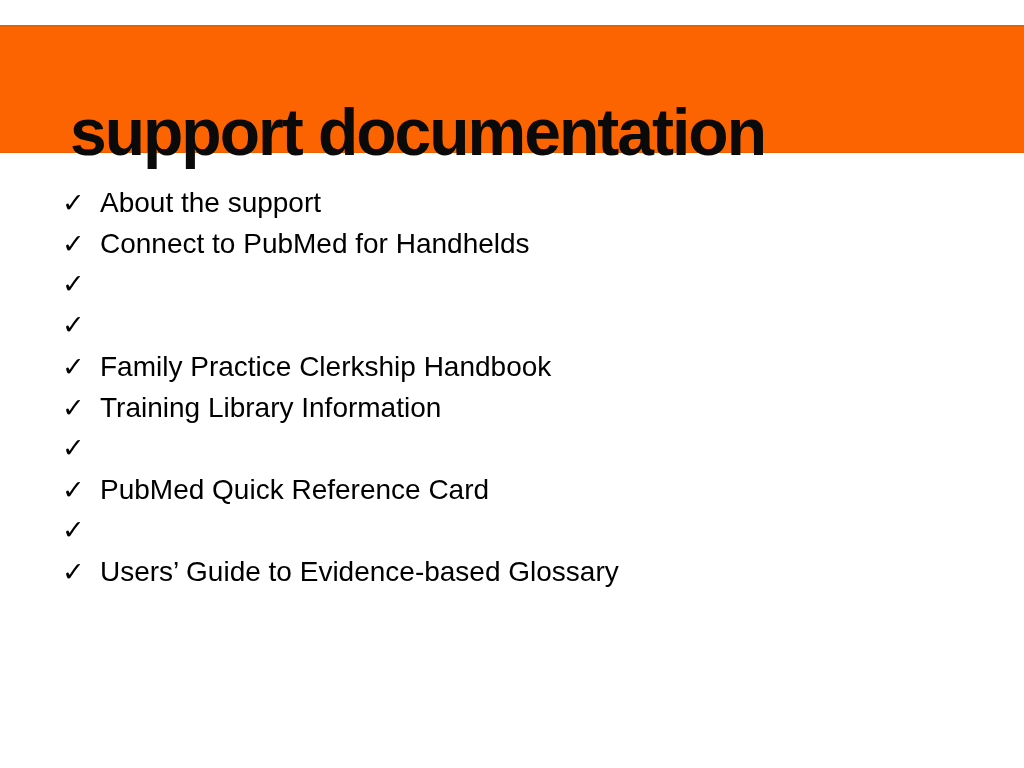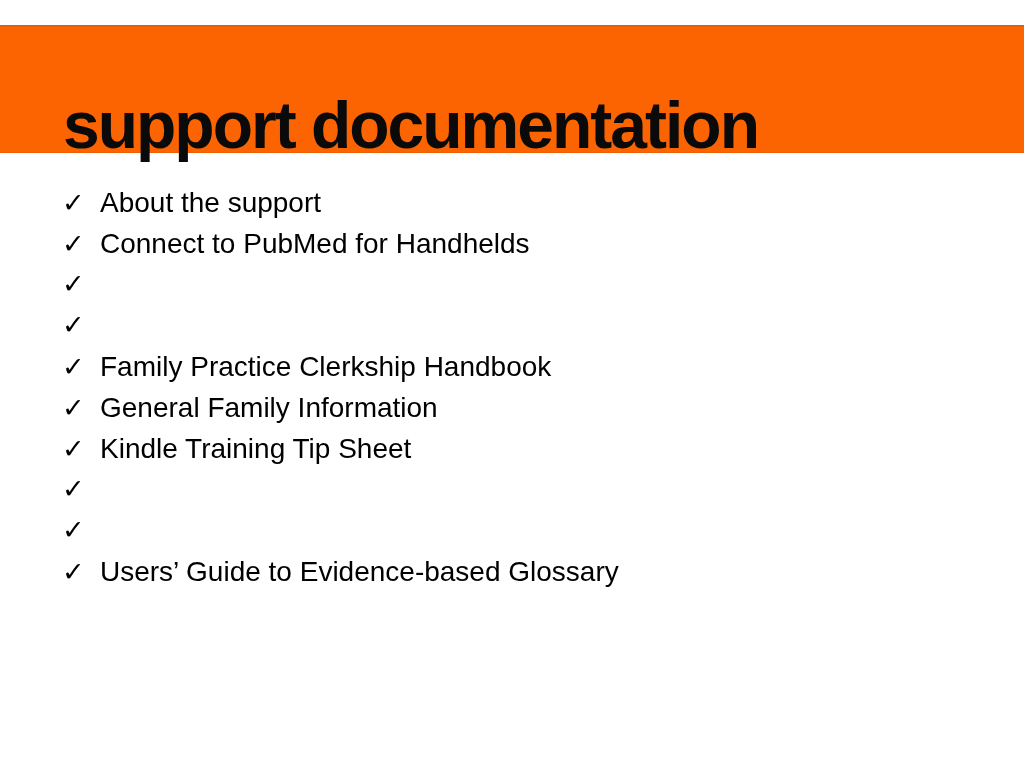--- a/index.html
+++ b/index.html
@@ -23,21 +23,21 @@
     height: 128px;
     background: #fb6400;
     border-top: 2px solid #e55f00;
     border-bottom: 1px solid #ef5f00;
     box-sizing: border-box;
   }
   .title-text {
     position: absolute;
     left: 62px;
     top: 64px;
-    margin: 1px;
+    margin: 8px;
     font-size: 66px;
     line-height: 66px;
     font-weight: bold;
     letter-spacing: -2px;
     color: #0a0a0a;
     white-space: nowrap;
   }
   .checklist {
     position: absolute;
     left: 0;
@@ -86,28 +86,28 @@
     </li>
     <li>
       <span class="check">✓</span>
     </li>
     <li>
       <span class="check">✓</span>
       <span>Family Practice Clerkship Handbook</span>
     </li>
     <li>
       <span class="check">✓</span>
-      <span>General Family Information</span>
+      <span>Training Library Information</span>
     </li>
     <li>
       <span class="check">✓</span>
-      <span>Kindle Training Tip Sheet</span>
     </li>
     <li>
       <span class="check">✓</span>
+      <span>PubMed Quick Reference Card</span>
     </li>
     <li>
       <span class="check">✓</span>
     </li>
     <li>
       <span class="check">✓</span>
       <span>Users’ Guide to Evidence-based Glossary</span>
     </li>
   </ul>
 

